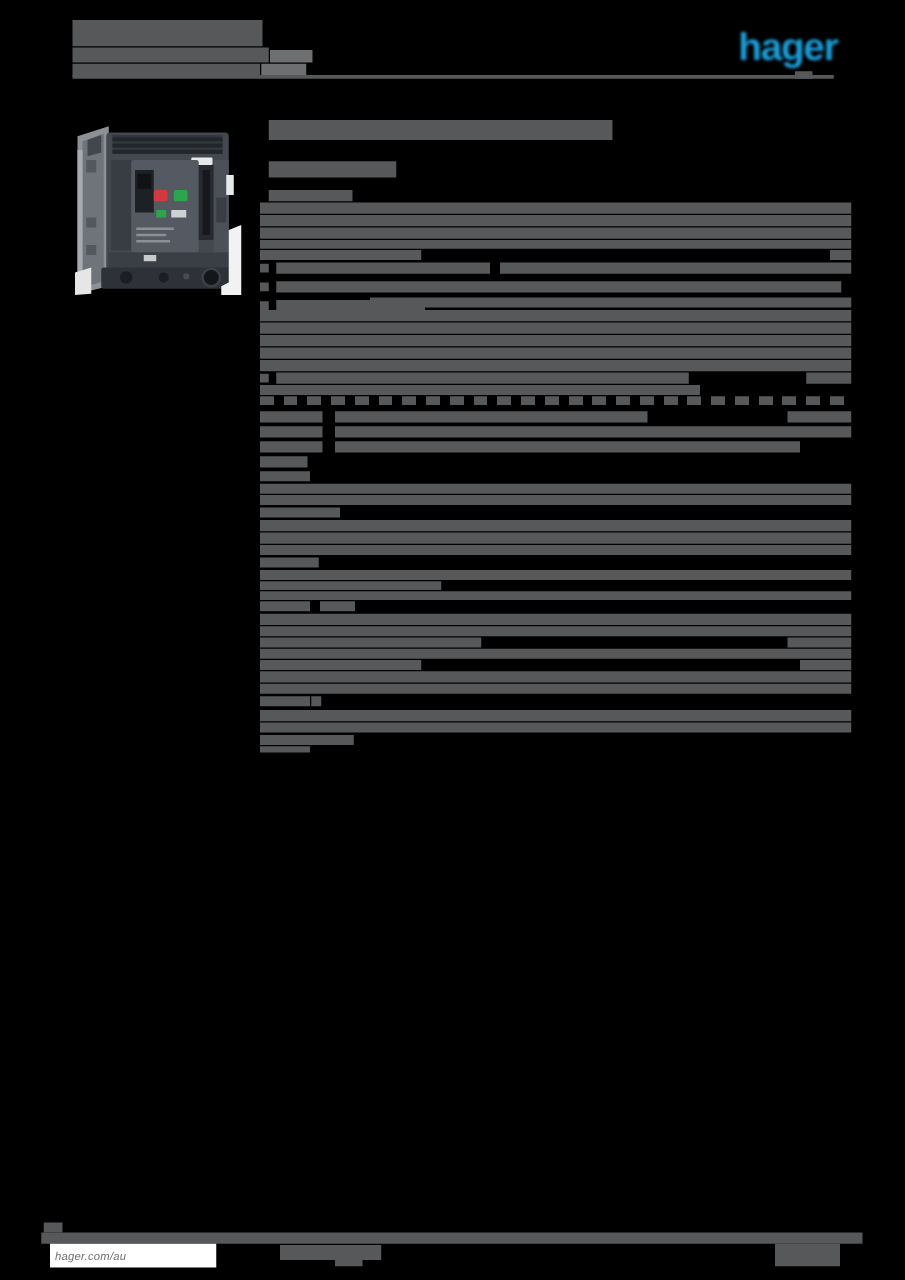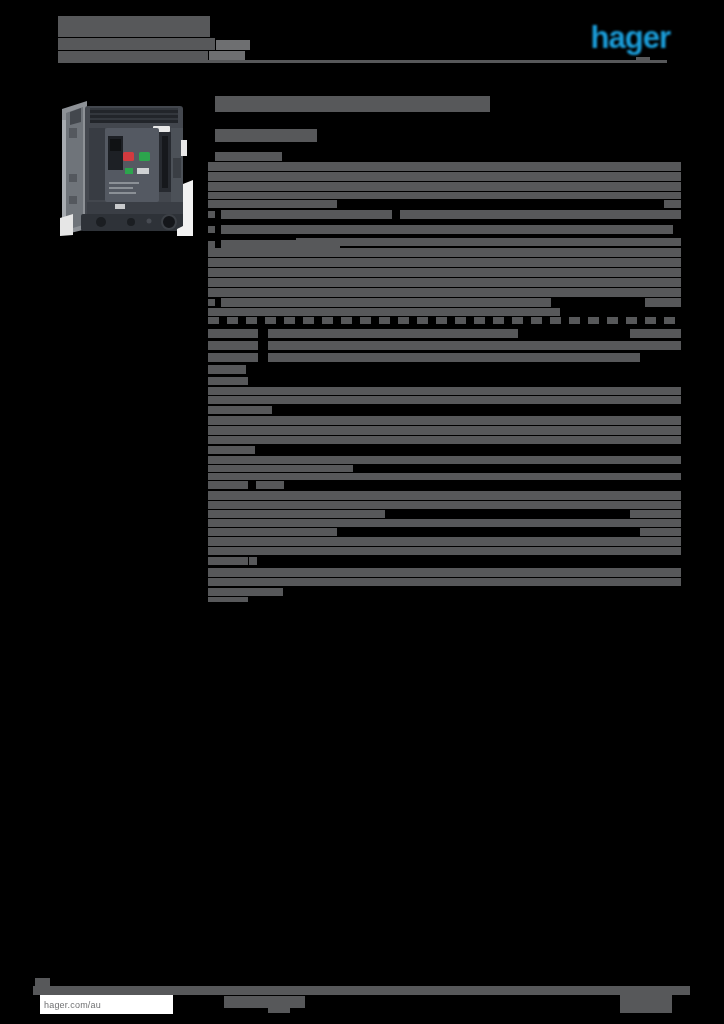--- a/index.html
+++ b/index.html
@@ -7,21 +7,21 @@
           font-family:"Liberation Sans", sans-serif;}
   .block{position:absolute;background:#57585a;}
   .block.light{background:#6e6f71;}
   .block.dashed{background:repeating-linear-gradient(90deg,#57585a 0 11px,transparent 11px 19px);}
   #blocks-layer{position:absolute;inset:0;filter:blur(0.5px);}
   #logo{position:absolute;left:586px;top:18px;width:84px;height:40px;
         color:#1a9cd8;font-weight:bold;font-size:31px;letter-spacing:-1px;
         filter:blur(1.1px);line-height:40px;text-align:right;}
   #product-photo{position:absolute;left:57px;top:88px;width:139px;height:152px;}
   #footer-box{position:absolute;left:40px;top:995px;width:133px;height:19px;background:#fff;
-              display:flex;align-items:center;}
+              display:flex;align-items:center;font-style:italic;}
   #footer-link{font-size:9px;color:#6f7072;padding-left:4px;letter-spacing:0.2px;
                filter:blur(0.4px);text-decoration:none;}
 </style>
 </head>
 <body>
 
 <div id="canvas" style="background: rgb(0, 0, 0);">
 
   <div id="blocks-layer">
       <div class="block" style="left: 58px; top: 16px; width: 152px; height: 21px; background: rgb(87, 88, 90);"></div>

